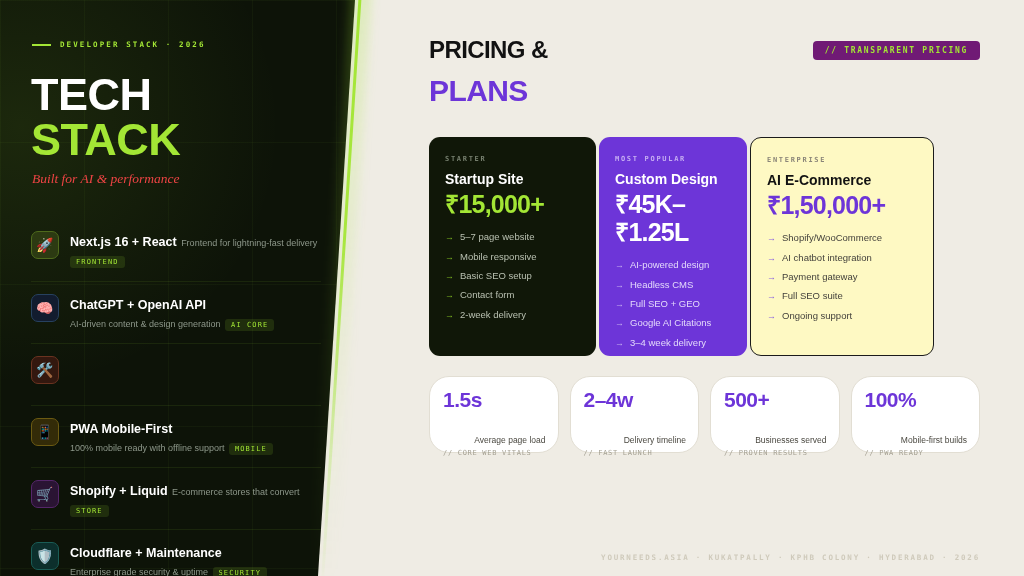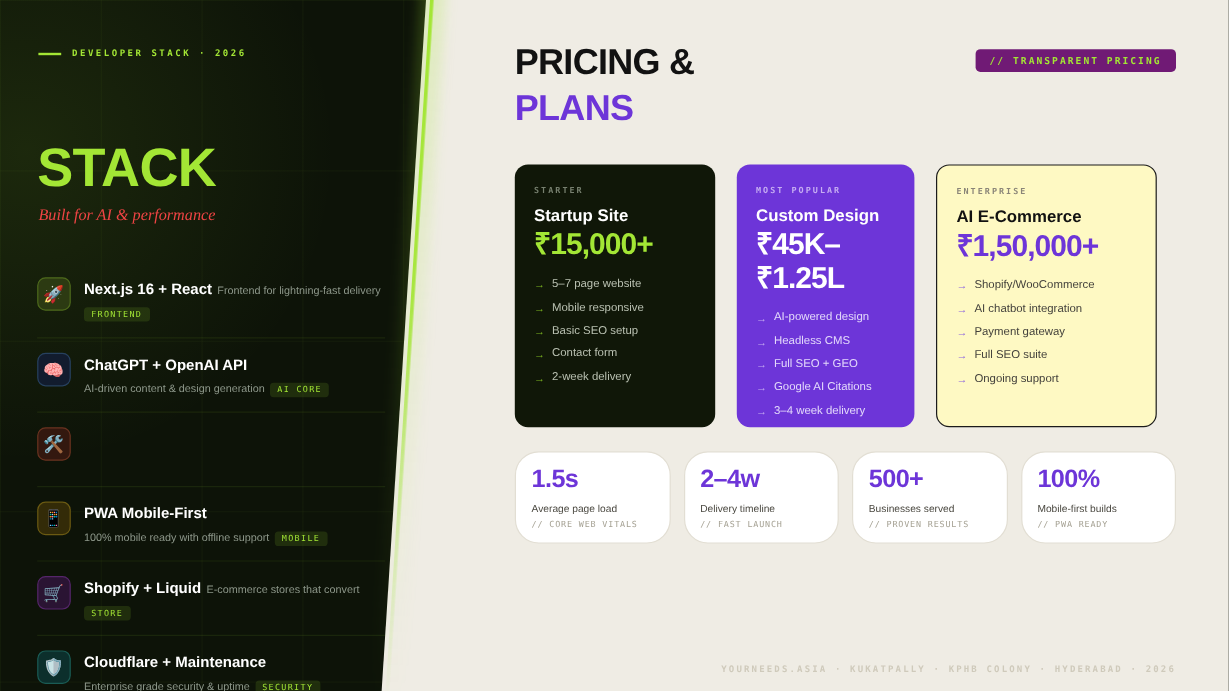--- a/index.html
+++ b/index.html
@@ -98,34 +98,34 @@
     background: rgba(163,230,53,0.13);
     font-family: "DejaVu Sans Mono", monospace; font-size: 7px; letter-spacing: 1.1px;
     color: #a3e635; font-weight: 400;
   }
 
   
   .right-content { position: absolute; left: 0; top: 0; width: 1024px; height: 576px; z-index: 5; }
 
   .head-line1 {
     position: absolute; left: 429px; top: 38px;
-    font-size: 30px; font-weight: 700; color: #121212; letter-spacing: -0.6px; line-height: 1.0;
+    font-size: 24px; font-weight: 700; color: #121212; letter-spacing: -0.6px; line-height: 1.0;
   }
   .head-line2 {
     position: absolute; left: 429px; top: 76px;
     font-size: 30px; font-weight: 700; color: #6d35d8; letter-spacing: -0.6px; line-height: 1.0;
   }
   .pill {
     position: absolute; right: 44px; top: 41px;
     background: #701a75; border-radius: 4px; padding: 5px 12px 5px 12px;
     font-family: "DejaVu Sans Mono", monospace; font-size: 8px; letter-spacing: 1.7px;
     color: #a3e635; font-weight: 700; white-space: nowrap;
   }
 
-  .cards { position: absolute; left: 429px; top: 137px; width: 551px; display: flex; gap: 18px; }
+  .cards { position: absolute; left: 429px; top: 137px; width: 551px; display: flex; gap: 3px; }
   .card { border-radius: 11px; padding: 18px 16px 16px 16px; position: relative; }
   .card.dark { background: #101708; width: 167px; height: 219px; }
   .card.purple { background: #6d35d8; width: 148px; height: 219px; }
   .card.light { background: #fef9c3; border: 1.5px solid #1b1b1b; width: 184px; height: 219px; }
 
   .card-label {
     font-family: "DejaVu Sans Mono", monospace; font-size: 7px; letter-spacing: 1.7px;
     font-weight: 700; margin-bottom: 9px;
   }
   .card.dark .card-label { color: #77806f; }
@@ -151,21 +151,21 @@
   .card.purple .feat-arrow { color: #c4abf0; }
   .card.light .feat { color: #44423c; }
   .card.light .feat-arrow { color: #8a63df; }
 
   .stats { position: absolute; left: 429px; top: 376px; width: 551px; display: flex; gap: 11px; }
   .stat {
     background: #ffffff; border: 1px solid #e2ded3; border-radius: 20px;
     width: 131px; height: 77px; padding: 12px 12px 10px 13px;
   }
   .stat-value { font-size: 21px; font-weight: 700; color: #6d35d8; line-height: 1.05; letter-spacing: -0.5px; }
-  .stat-label { font-size: 8.5px; color: #4a4840; margin-top: 8px; line-height: 1.2; white-space: nowrap; }
+  .stat-label { font-size: 8.5px; color: #4a4840; margin-top: 24px; line-height: 1.2; white-space: nowrap; text-align: right; }
   .stat-note {
     font-family: "DejaVu Sans Mono", monospace; font-size: 7px; letter-spacing: 0.7px;
     color: #a5a193; margin-top: 4px; white-space: nowrap;
   }
 
   .footer {
     position: absolute; right: 44px; bottom: 14px;
     font-family: "DejaVu Sans Mono", monospace; font-size: 7.5px; letter-spacing: 1.8px;
     color: #cfcabb; font-weight: 700; white-space: nowrap;
   }
@@ -181,20 +181,21 @@
   <div class="diag-halo"></div>
   <div class="diag-accent"></div>
 
   <div class="left-content">
 
     <div class="eyebrow">
       <span class="eyebrow-line"></span>
       <span class="eyebrow-text">DEVELOPER STACK · 2026</span>
     </div>
 
+    <div class="title-main">TECH</div>
     <div class="title-accent">STACK</div>
     <div class="subtitle">Built for AI &amp; performance</div>
 
     <div class="stack-list">
 
       <div class="stack-item">
         <span class="stack-icon ic-0">🚀</span>
         <span class="stack-body">
           <span class="stack-name">Next.js 16 + React</span>
           <span class="stack-desc">Frontend for lightning-fast delivery</span>

